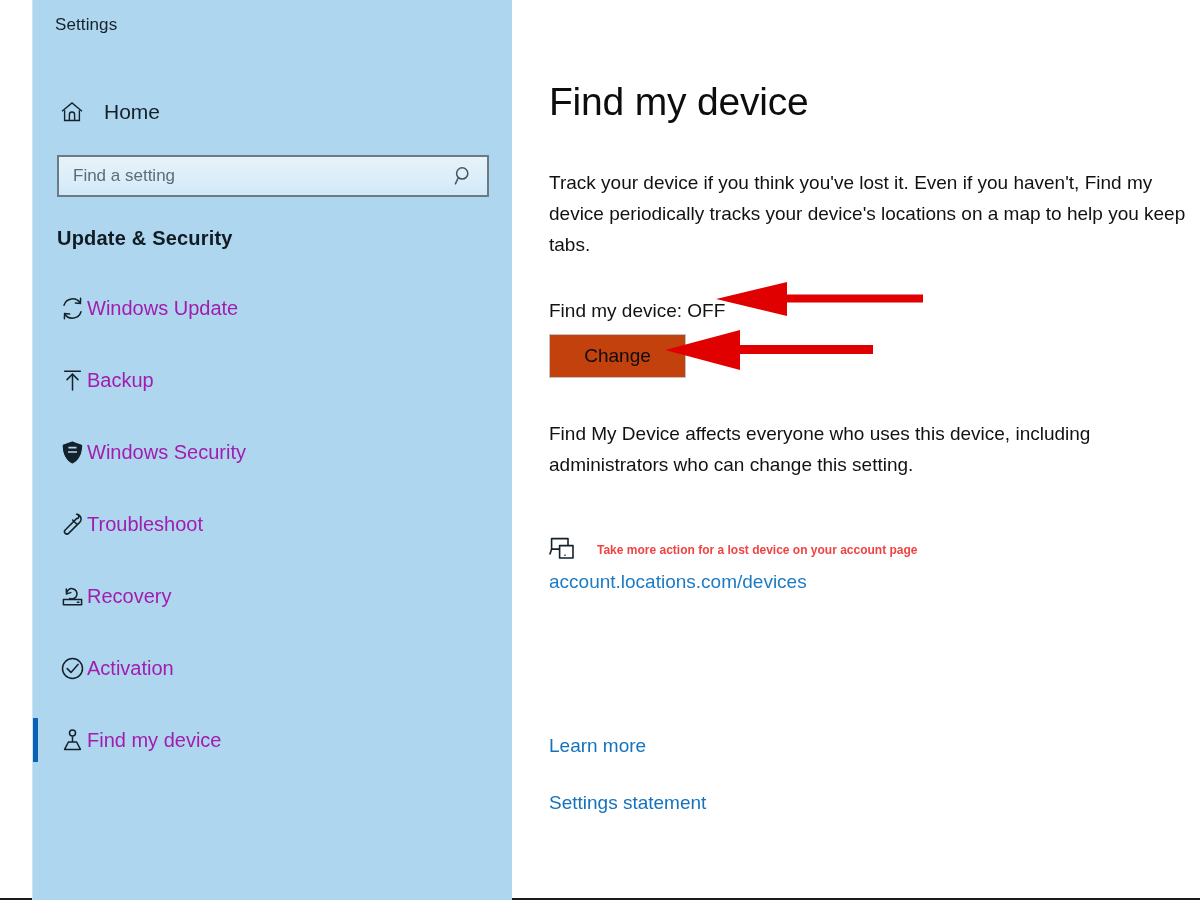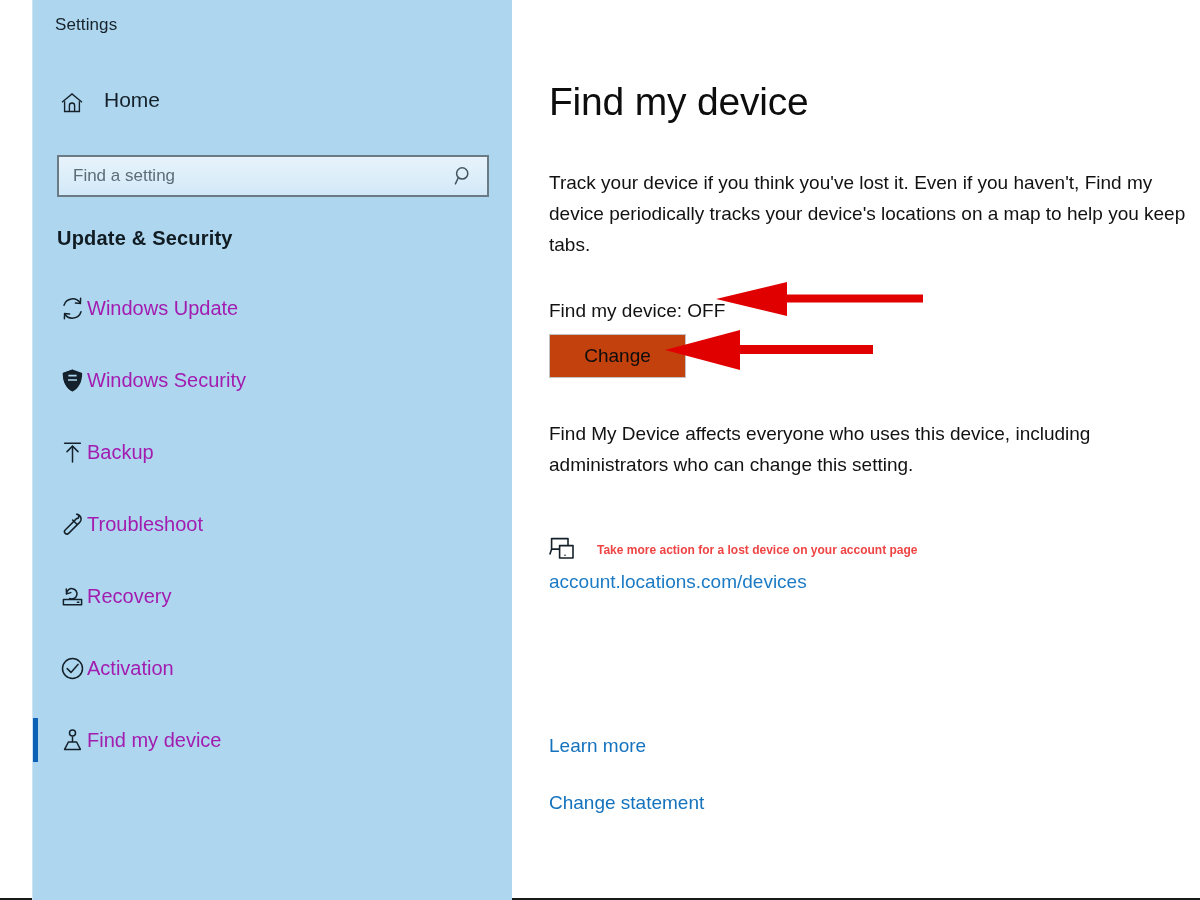--- a/index.html
+++ b/index.html
@@ -42,20 +42,21 @@
     padding: 15px 0 0 22px;
     box-sizing: border-box;
   }
   .titlebar-text {
     font-size: 17px;
     color: #16232b;
     letter-spacing: .1px;
   }
   .home-row {
     display: flex;
+    align-items: center;
     height: 48px;
     padding-left: 24px;
     margin-top: 30px;
     box-sizing: border-box;
   }
   .home-icon {
     width: 30px;
     height: 30px;
     display: flex;
     align-items: center;
@@ -278,40 +279,40 @@
             <path d="M5.4 23.7 L5.6 18.6 L10.6 19.0"></path>
           </svg>
         </span>
         <span class="nav-label">Windows Update</span>
       </div>
 
 
       <div class="nav-item">
 
         <span class="nav-icon">
+          <svg width="27" height="27" viewBox="0 0 27 27" fill="none" stroke="#14212a" stroke-width="1.5" stroke-linecap="round">
+            <path d="M5.6 4.2 H21.4"></path>
+            <path d="M13.5 7.4 V23.0"></path>
+            <path d="M8.0 12.6 L13.5 7.1 L19.0 12.6"></path>
+          </svg>
+        </span>
+        <span class="nav-label">Backup</span>
+      </div>
+
+      <div class="nav-item">
+
+        <span class="nav-icon">
           <svg width="27" height="27" viewBox="0 0 27 27">
             <path d="M13.5 2.4 L23.2 6.0 C23.2 15.2 19.6 21.6 13.5 24.6 C7.4 21.6 3.8 15.2 3.8 6.0 Z" fill="#14212a"></path>
             <path d="M13.5 2.4 L13.5 24.6 C7.4 21.6 3.8 15.2 3.8 6.0 Z" fill="#14212a"></path>
             <path d="M13.5 5.2 L20.6 7.8 C20.6 14.6 18.0 19.2 13.5 21.6" fill="none" stroke="#aed6ef" stroke-width="0"></path>
             <path d="M9.4 8.6 L17.6 8.6 M9.0 13.0 L18.0 13.0" stroke="#aed6ef" stroke-width="1.6"></path>
           </svg>
         </span>
         <span class="nav-label">Windows Security</span>
-      </div>
-
-      <div class="nav-item">
-
-        <span class="nav-icon">
-          <svg width="27" height="27" viewBox="0 0 27 27" fill="none" stroke="#14212a" stroke-width="1.5" stroke-linecap="round">
-            <path d="M5.6 4.2 H21.4"></path>
-            <path d="M13.5 7.4 V23.0"></path>
-            <path d="M8.0 12.6 L13.5 7.1 L19.0 12.6"></path>
-          </svg>
-        </span>
-        <span class="nav-label">Backup</span>
       </div>
 
       <div class="nav-item">
 
         <span class="nav-icon">
           <svg width="27" height="27" viewBox="0 0 27 27" fill="none" stroke="#14212a" stroke-width="1.5" stroke-linejoin="round">
             <path d="M17.6 3.2 a4.8 4.8 0 0 1 3.3 7.9 L9.6 22.4 a2.4 2.4 0 0 1-3.4-3.4 L17.5 7.6 a1.4 1.4 0 0 0 0.1-4.4 Z"></path>
             <path d="M13.6 9.0 L17.9 13.3" stroke-linecap="round"></path>
           </svg>
         </span>
@@ -379,21 +380,21 @@
             <path d="M15.4 19.2 H16.6"></path>
           </svg>
         </span>
         <span class="account-text">Take more action for a lost device on your account page</span>
       </div>
       <a class="account-link">account.locations.com/devices</a>
     </div>
 
     <div class="footer-links">
       <a class="footer-link">Learn more</a>
-      <a class="footer-link">Change statement</a>
+      <a class="footer-link">Settings statement</a>
     </div>
   </div>
 
   <svg class="arrow-layer" viewBox="0 0 1200 900" width="1200" height="900">
     <g>
       <polygon points="716,299 787,282 787,316" fill="#e00000"></polygon>
       <rect x="785" y="294.5" width="138" height="8" fill="#e00000"></rect>
     </g>
     <g>
       <polygon points="665,350 740,330 740,370" fill="#e00000"></polygon>

